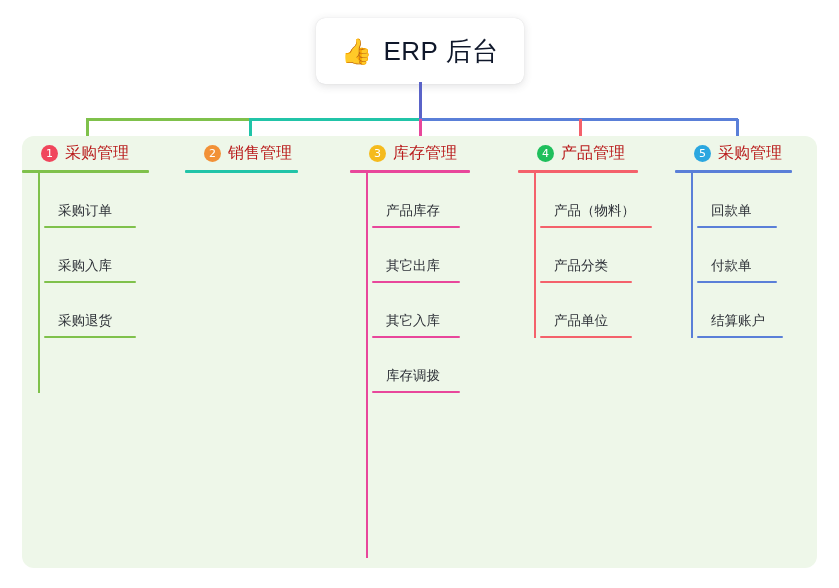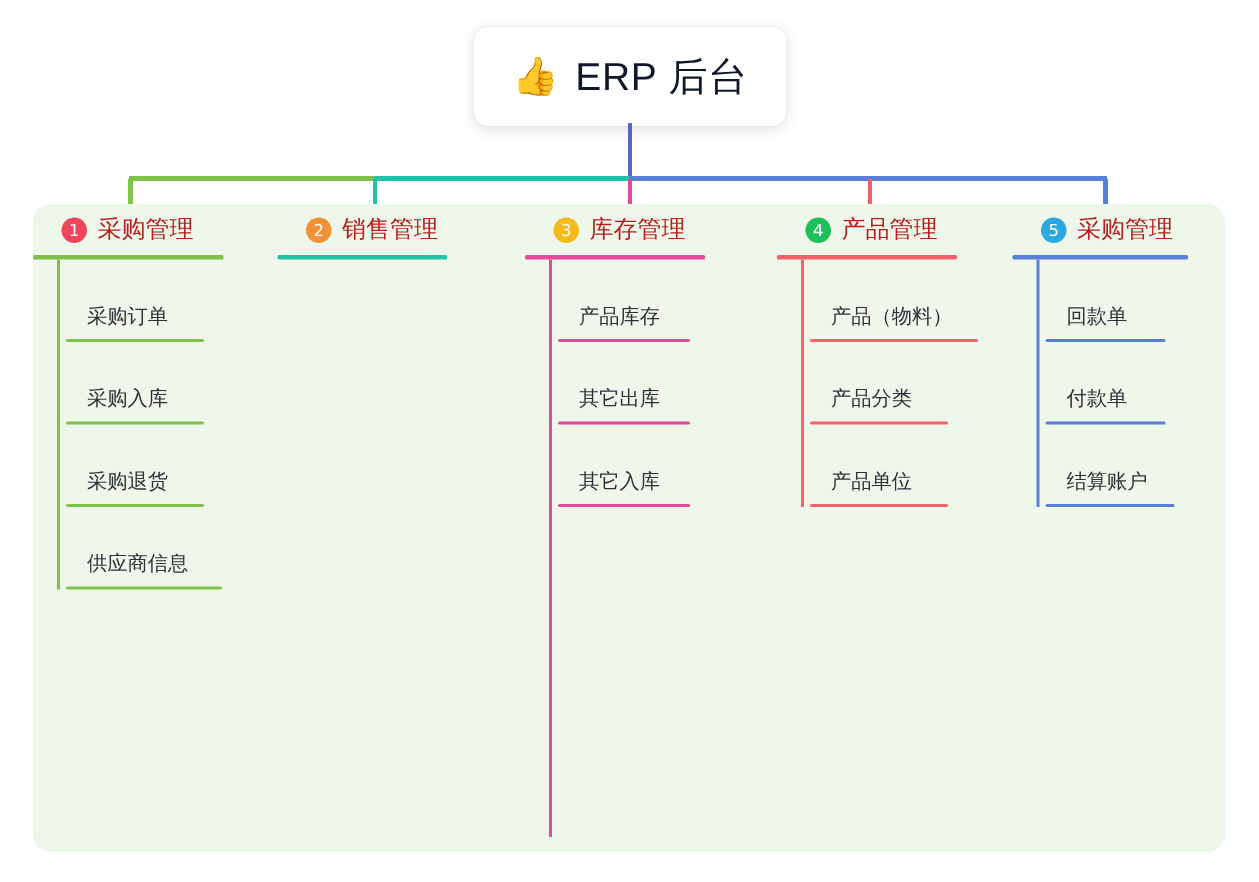--- a/index.html
+++ b/index.html
@@ -191,24 +191,20 @@
             <div class="leaf-rule" style="background: rgb(127, 193, 75); width: 92px;"></div>
           </div>
           <div class="leaf">
             <span class="leaf-label">采购入库</span>
             <div class="leaf-rule" style="background: rgb(127, 193, 75); width: 92px;"></div>
           </div>
           <div class="leaf">
             <span class="leaf-label">采购退货</span>
             <div class="leaf-rule" style="background: rgb(127, 193, 75); width: 92px;"></div>
           </div>
-          <div class="leaf">
-            <span class="leaf-label">供应商信息</span>
-            <div class="leaf-rule" style="background: rgb(127, 193, 75); width: 104px;"></div>
-          </div>
         </div>
       </div>
       <div class="column" style="left: 163px;">
         <div class="col-head">
           <span class="badge" style="background: rgb(242, 145, 55);">2</span>
           <span class="col-title">销售管理</span>
         </div>
         <div class="head-rule" style="background: rgb(33, 196, 168); width: 113px;"></div>
       </div>
       <div class="column" style="left: 328px;">
@@ -224,20 +220,24 @@
             <div class="leaf-rule" style="background: rgb(232, 71, 155); width: 88px;"></div>
           </div>
           <div class="leaf">
             <span class="leaf-label">其它出库</span>
             <div class="leaf-rule" style="background: rgb(232, 71, 155); width: 88px;"></div>
           </div>
           <div class="leaf">
             <span class="leaf-label">其它入库</span>
             <div class="leaf-rule" style="background: rgb(232, 71, 155); width: 88px;"></div>
           </div>
+          <div class="leaf">
+            <span class="leaf-label">库存调拨</span>
+            <div class="leaf-rule" style="background: rgb(232, 71, 155); width: 88px;"></div>
+          </div>
         </div>
       </div>
       <div class="column" style="left: 496px;">
         <div class="col-head">
           <span class="badge" style="background: rgb(31, 191, 92);">4</span>
           <span class="col-title">产品管理</span>
         </div>
         <div class="head-rule" style="background: rgb(244, 97, 107); width: 120px;"></div>
         <div class="children">
           <div class="trunk" style="background: rgb(244, 97, 107); height: 165px;"></div>

